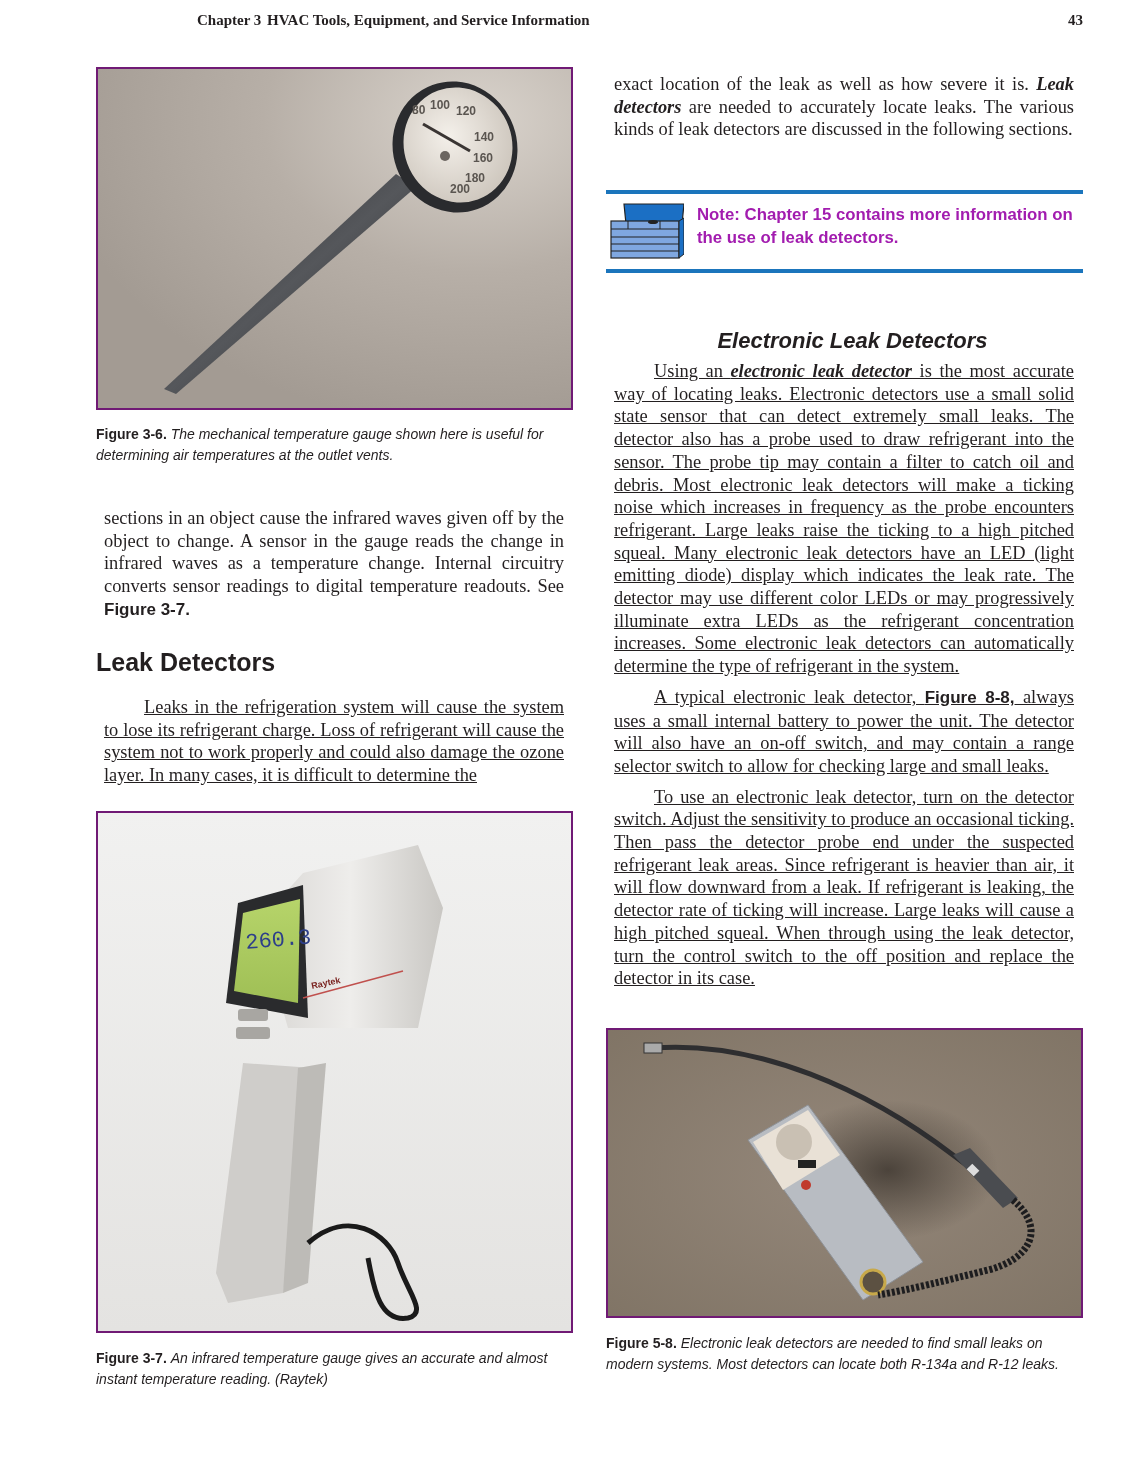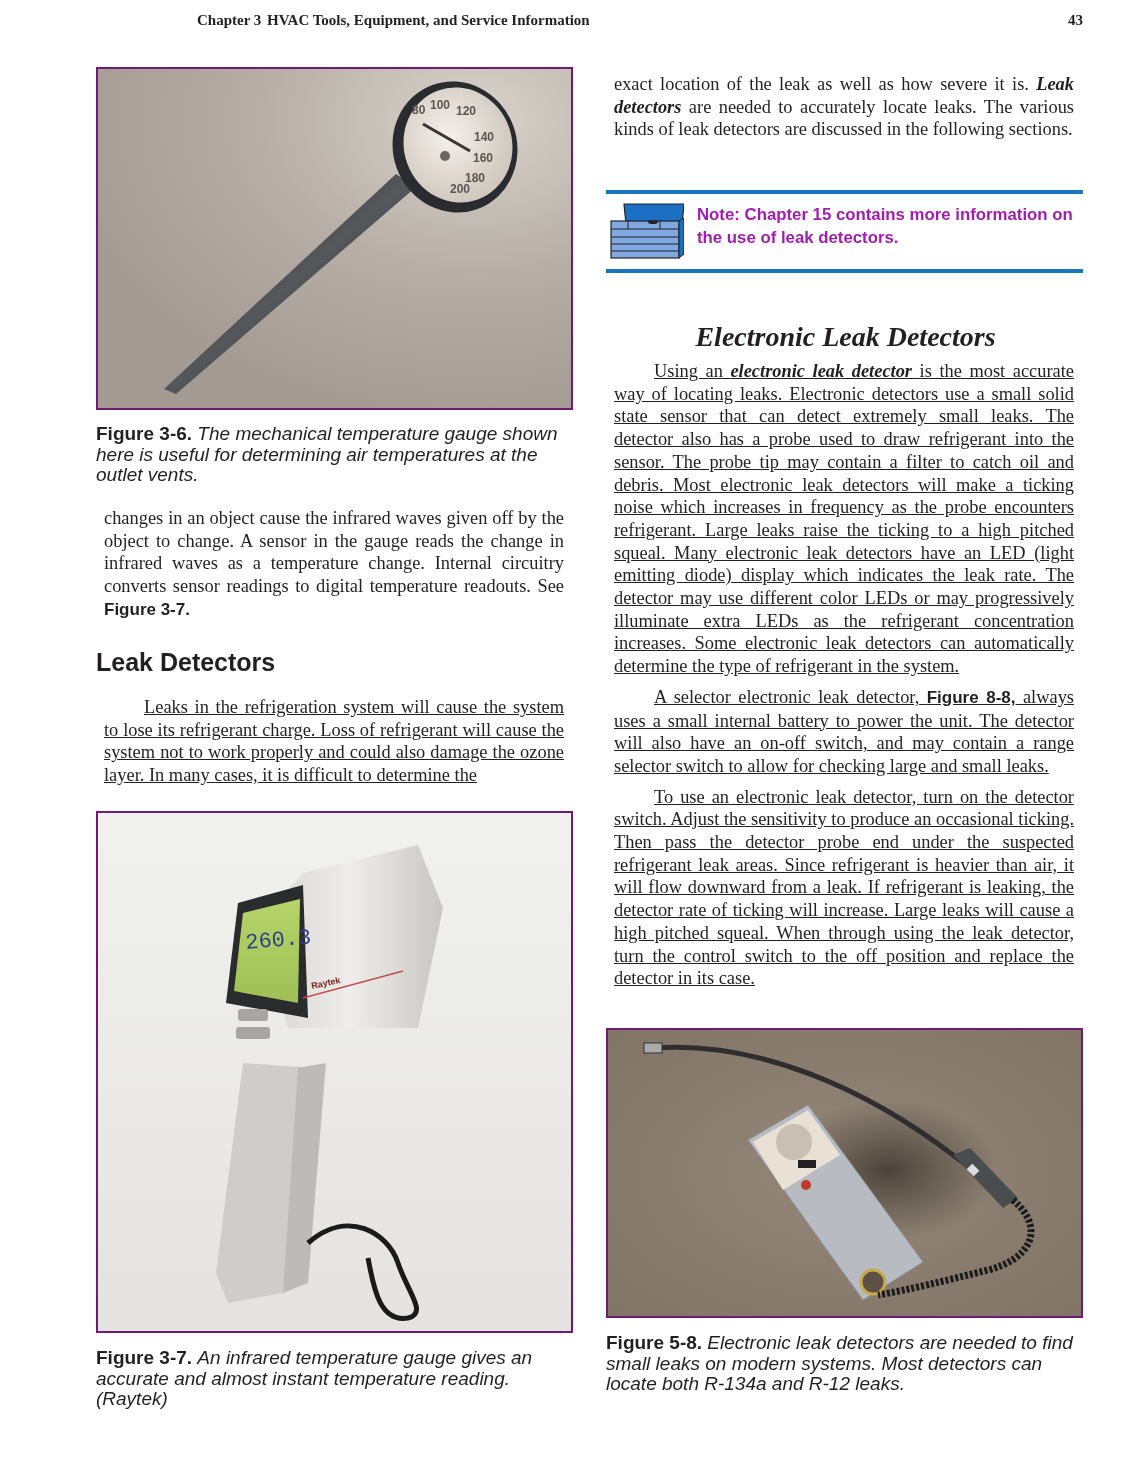--- a/index.html
+++ b/index.html
@@ -14,26 +14,26 @@
   .col{position:absolute;width:476px;}
   .col-left{left:96px;}
   .col-right{left:606px;}
 
   p.body{margin:8px;font-size:18.4px;line-height:22.7px;text-align:justify;font-family:"Liberation Serif","DejaVu Serif",serif;}
   p.indent{text-indent:40px;text-decoration:underline;}
   .bi{font-weight:bold;font-style:italic;}
   .b{font-weight:bold;}
 
   .figure{position:absolute;border:2px solid #701a75;box-sizing:border-box;overflow:hidden;}
-  .caption{position:absolute;font-family:"Liberation Sans","DejaVu Sans",sans-serif;font-size:19px;line-height:20.5px;color:#231f20;}
+  .caption{position:absolute;font-family:"Liberation Sans","DejaVu Sans",sans-serif;font-size:14px;line-height:20.5px;color:#231f20;}
   .caption .lbl{font-weight:bold;font-style:normal;}
   .caption .txt{font-style:italic;}
 
   h2.section{position:absolute;margin:0;font-family:"Liberation Sans","DejaVu Sans",sans-serif;font-size:25px;font-weight:bold;}
-  h3.subsection{position:absolute;margin:1px;font-family:Liberation Serif, serif;font-size:28px;font-weight:bold;font-style:italic;text-align:center;}
+  h3.subsection{position:absolute;margin:8px;font-family:Liberation Sans, sans-serif;font-size:22px;font-weight:bold;font-style:italic;text-align:center;}
 
   .note-box{position:absolute;left:606px;top:190px;width:477px;height:84px;}
   .note-box .rule{position:absolute;left:0;width:477px;height:4px;background:#1b75bc;}
   .note-box .note-text{position:absolute;left:91px;top:13px;width:390px;font-family:"Liberation Sans","DejaVu Sans",sans-serif;font-weight:bold;font-size:16.8px;line-height:23px;color:#a21caf;}
 </style>
 </head>
 <body>
 
 <div class="running-head serif">
   <span class="chap">Chapter 3</span>
@@ -77,21 +77,21 @@
     <line x1="325" y1="55" x2="372" y2="82" stroke="#3a3533" stroke-width="3"></line>
     <circle cx="347" cy="87" r="5" fill="#6b6560"></circle>
   </svg>
 </div>
 <div class="caption" style="left:96px;top:424px;width:477px;">
   <span class="lbl">Figure 3-6.</span>
   <span class="txt">The mechanical temperature gauge shown here is useful for determining air temperatures at the outlet vents.</span>
 </div>
 
 <div class="col col-left" style="top:499px;">
-  <p class="body"><span>changes in an object cause the infrared waves given off by the object to change. A sensor in the gauge reads the change in infrared waves as a temperature change. Internal circuitry converts sensor readings to digital temperature readouts. See </span><span class="b sans" style="font-size:17px;">Figure 3-7.</span></p>
+  <p class="body"><span>sections in an object cause the infrared waves given off by the object to change. A sensor in the gauge reads the change in infrared waves as a temperature change. Internal circuitry converts sensor readings to digital temperature readouts. See </span><span class="b sans" style="font-size:17px;">Figure 3-7.</span></p>
 </div>
 
 <h2 class="section" style="left:96px;top:648px;">Leak Detectors</h2>
 
 <div class="col col-left" style="top:688px;">
   <p class="body indent">Leaks in the refrigeration system will cause the system to lose its refrigerant charge. Loss of refrigerant will cause the system not to work properly and could also damage the ozone layer. In many cases, it is difficult to determine the</p>
 </div>
 
 <div class="figure" style="left:96px;top:811px;width:477px;height:522px;background:#ecebe9;">
   <svg width="473" height="518" viewBox="0 0 473 518">
@@ -154,21 +154,21 @@
     <ellipse cx="45" cy="20" rx="5" ry="2" fill="#222"></ellipse>
   </svg>
   <div class="note-text">Note: Chapter 15 contains more information on the use of leak detectors.</div>
   <div class="rule" style="top:79px;"></div>
 </div>
 
 <h3 class="subsection" style="left:606px;top:320px;width:477px;">Electronic Leak Detectors</h3>
 
 <div class="col col-right" style="top:352px;">
   <p class="body indent"><span>Using an </span><span class="bi">electronic leak detector</span><span> is the most accurate way of locating leaks. Electronic detectors use a small solid state sensor that can detect extremely small leaks. The detector also has a probe used to draw refrigerant into the sensor. The probe tip may contain a filter to catch oil and debris. Most electronic leak detectors will make a ticking noise which increases in frequency as the probe encounters refrigerant. Large leaks raise the ticking to a high pitched squeal. Many electronic leak detectors have an LED (light emitting diode) display which indicates the leak rate. The detector may use different color LEDs or may progressively illuminate extra LEDs as the refrigerant concentration increases. Some electronic leak detectors can automatically determine the type of refrigerant in the system.</span></p>
-  <p class="body indent"><span>A selector electronic leak detector, </span><span class="b sans" style="font-size:17px;">Figure 8-8,</span><span> always uses a small internal battery to power the unit. The detector will also have an on-off switch, and may contain a range selector switch to allow for checking large and small leaks.</span></p>
+  <p class="body indent"><span>A typical electronic leak detector, </span><span class="b sans" style="font-size:17px;">Figure 8-8,</span><span> always uses a small internal battery to power the unit. The detector will also have an on-off switch, and may contain a range selector switch to allow for checking large and small leaks.</span></p>
   <p class="body indent">To use an electronic leak detector, turn on the detector switch. Adjust the sensitivity to produce an occasional ticking. Then pass the detector probe end under the suspected refrigerant leak areas. Since refrigerant is heavier than air, it will flow downward from a leak. If refrigerant is leaking, the detector rate of ticking will increase. Large leaks will cause a high pitched squeal. When through using the leak detector, turn the control switch to the off position and replace the detector in its case.</p>
 </div>
 
 <div class="figure" style="left:606px;top:1028px;width:477px;height:290px;background:#8c7f6e;">
   <svg width="473" height="286" viewBox="0 0 473 286">
     <defs>
       <radialGradient id="bg3" cx="0.5" cy="0.5" r="0.8">
         <stop offset="0" stop-color="#94877a"></stop>
         <stop offset="1" stop-color="#7e7263"></stop>
       </radialGradient>

